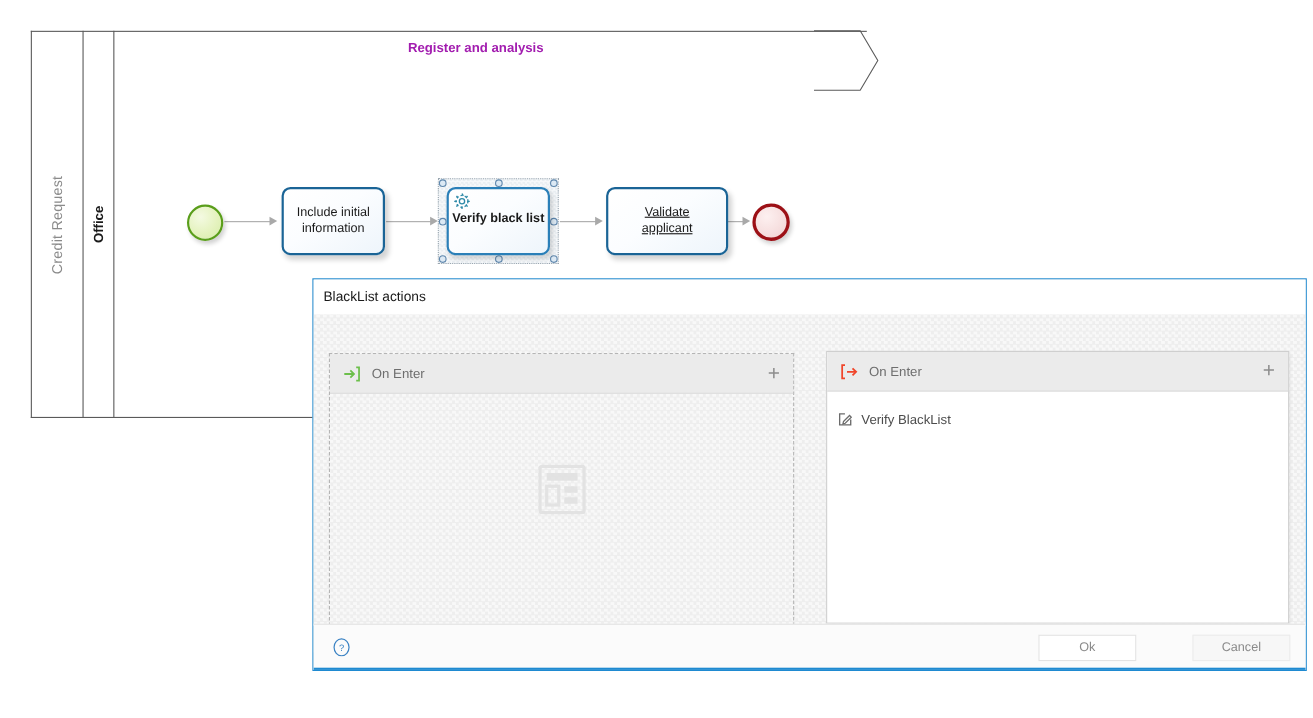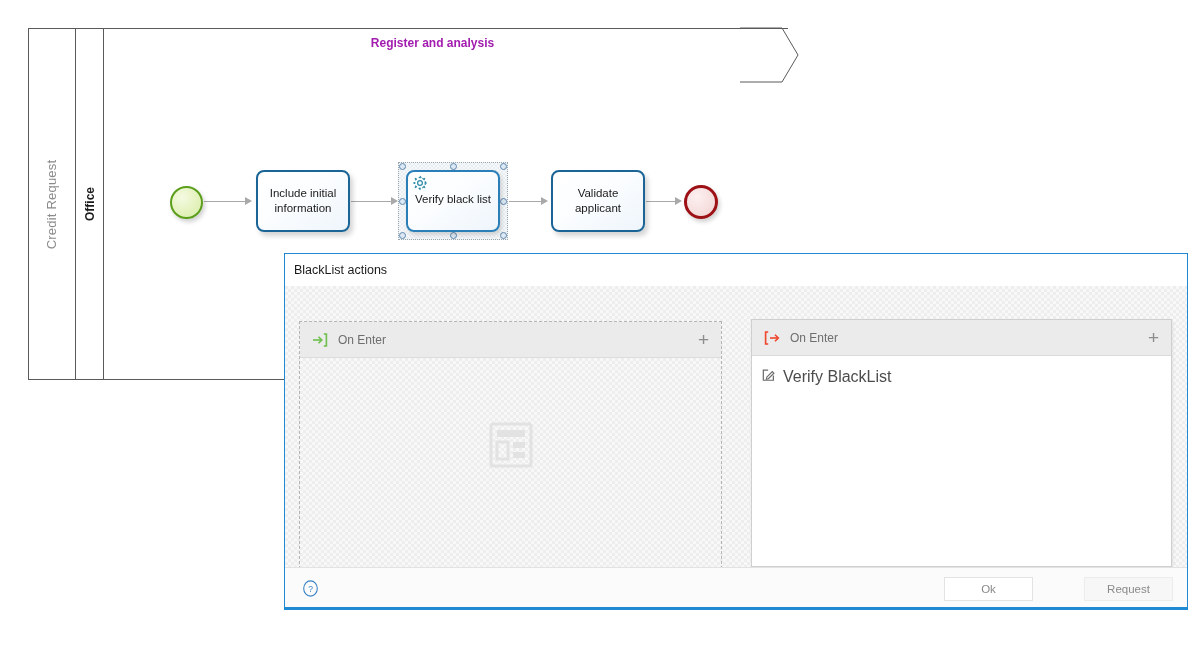--- a/index.html
+++ b/index.html
@@ -119,21 +119,21 @@
     text-align: center;
     font-size: 11.5px;
     color: #1a1a1a;
     line-height: 1.28;
     padding: 2px 6px;
   }
   .task-1 { left: 256px; top: 170px; width: 94px; height: 62px; align-items: center; }
   .task-2 { left: 406px; top: 170px; width: 94px; height: 62px;
             border-color: #2a7fb8;
             box-shadow: 2px 3px 4px rgba(0,0,0,.14); }
-  .task-3 { left: 551px; top: 170px; width: 94px; height: 62px; }
+  .task-3 { left: 551px; top: 170px; width: 111px; height: 62px; text-decoration: underline; }
 
   
   .sel-box {
     position: absolute;
     left: 398px; top: 162px;
     width: 110px; height: 78px;
     box-sizing: border-box;
     border: 1px dotted #9aa6b0;
     background:
       repeating-conic-gradient(#e9eef2 0% 25%, #f6f8fa 0% 50%) 0 0 / 4px 4px;
@@ -154,20 +154,21 @@
     height: 18px;
   }
   .task2-label {
     position: absolute;
     left: 406px;
     top: 193px;
     width: 94px;
     text-align: center;
     font-size: 11.5px;
     color: #1a1a1a;
+    font-weight: bold;
   }
 
   
   .conn {
     position: absolute;
     height: 1px;
     background: #a9a9a9;
     top: 201px;
   }
   .c1 { left: 204px; width: 45px; }
@@ -306,23 +307,23 @@
     width: 44px;
     height: 46px;
     opacity: .85;
   }
 
   .action-list {
     padding: 10px 0 0 0;
   }
   .action-item {
     display: flex;
-    align-items: flex-start;
+    align-items: flex-end;
     padding: 2px 10px;
-    font-size: 16px;
+    font-size: 12px;
     color: #4c4c4c;
     height: 20px;
   }
   .action-item-icon {
     width: 14px;
     height: 14px;
     margin-right: 7px;
     flex: none;
   }
 
@@ -467,19 +468,19 @@
       </div>
 
     </div>
 
     <div class="dialog-footer">
       <svg class="help-icon" viewBox="0 0 20 20">
         <ellipse cx="10" cy="10" rx="8" ry="9" fill="none" stroke="#3b83c4" stroke-width="1.3"></ellipse>
         <text x="10" y="14" text-anchor="middle" font-family="Liberation Sans, sans-serif" font-size="10" fill="#3b83c4">?</text>
       </svg>
       <div class="btn btn-ok">Ok</div>
-      <div class="btn btn-cancel">Request</div>
+      <div class="btn btn-cancel">Cancel</div>
     </div>
 
     <div class="dialog-accent-bottom"></div>
   </div>
 
 </div>
 
 </body></html>

